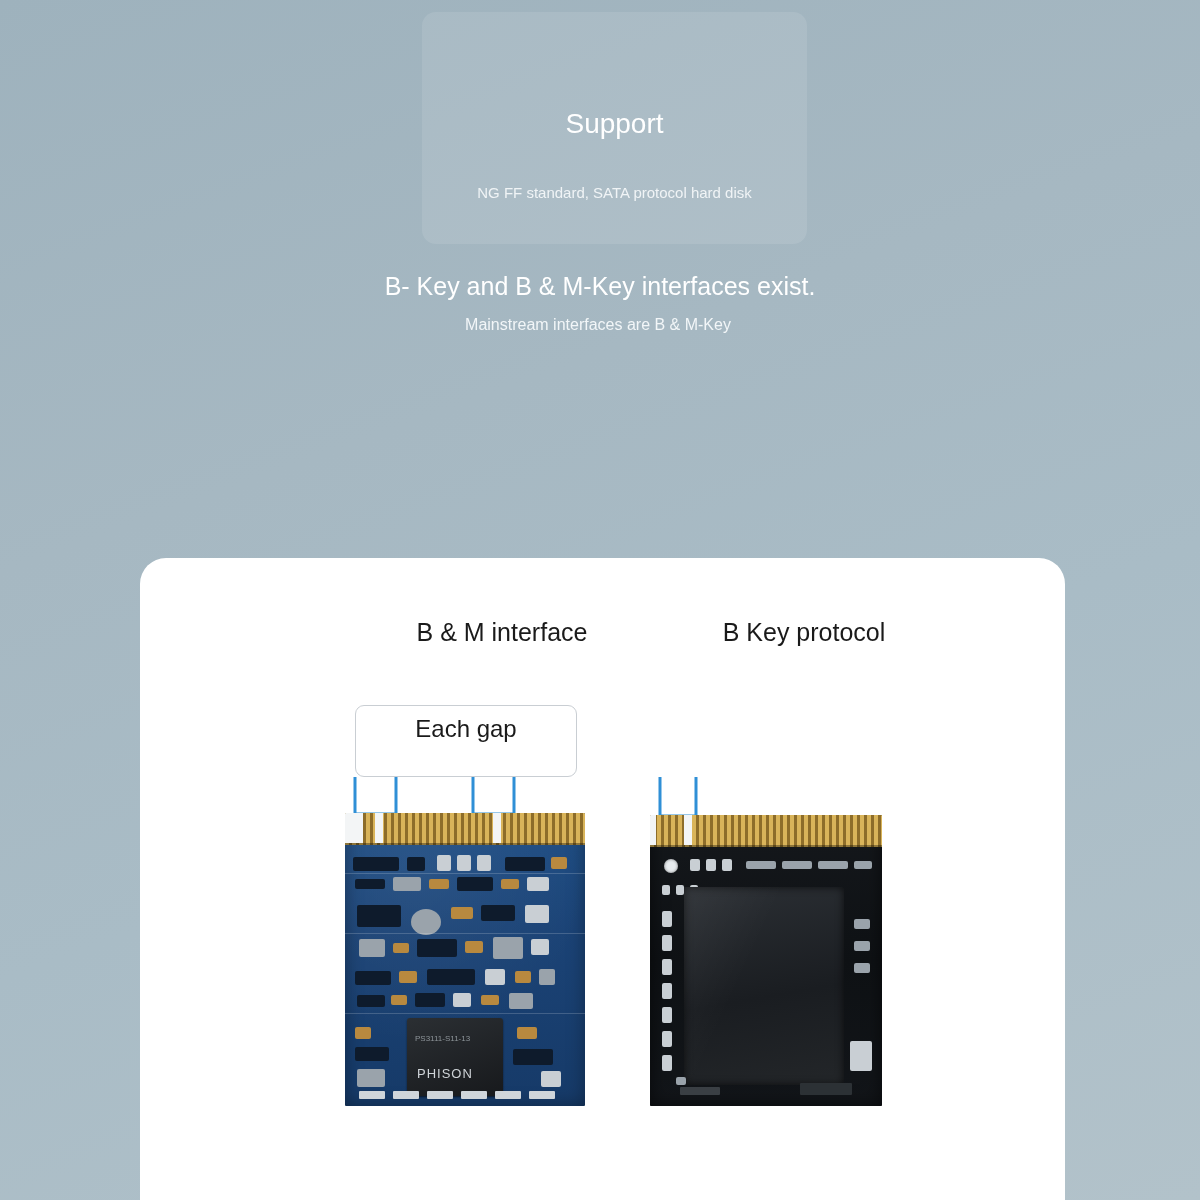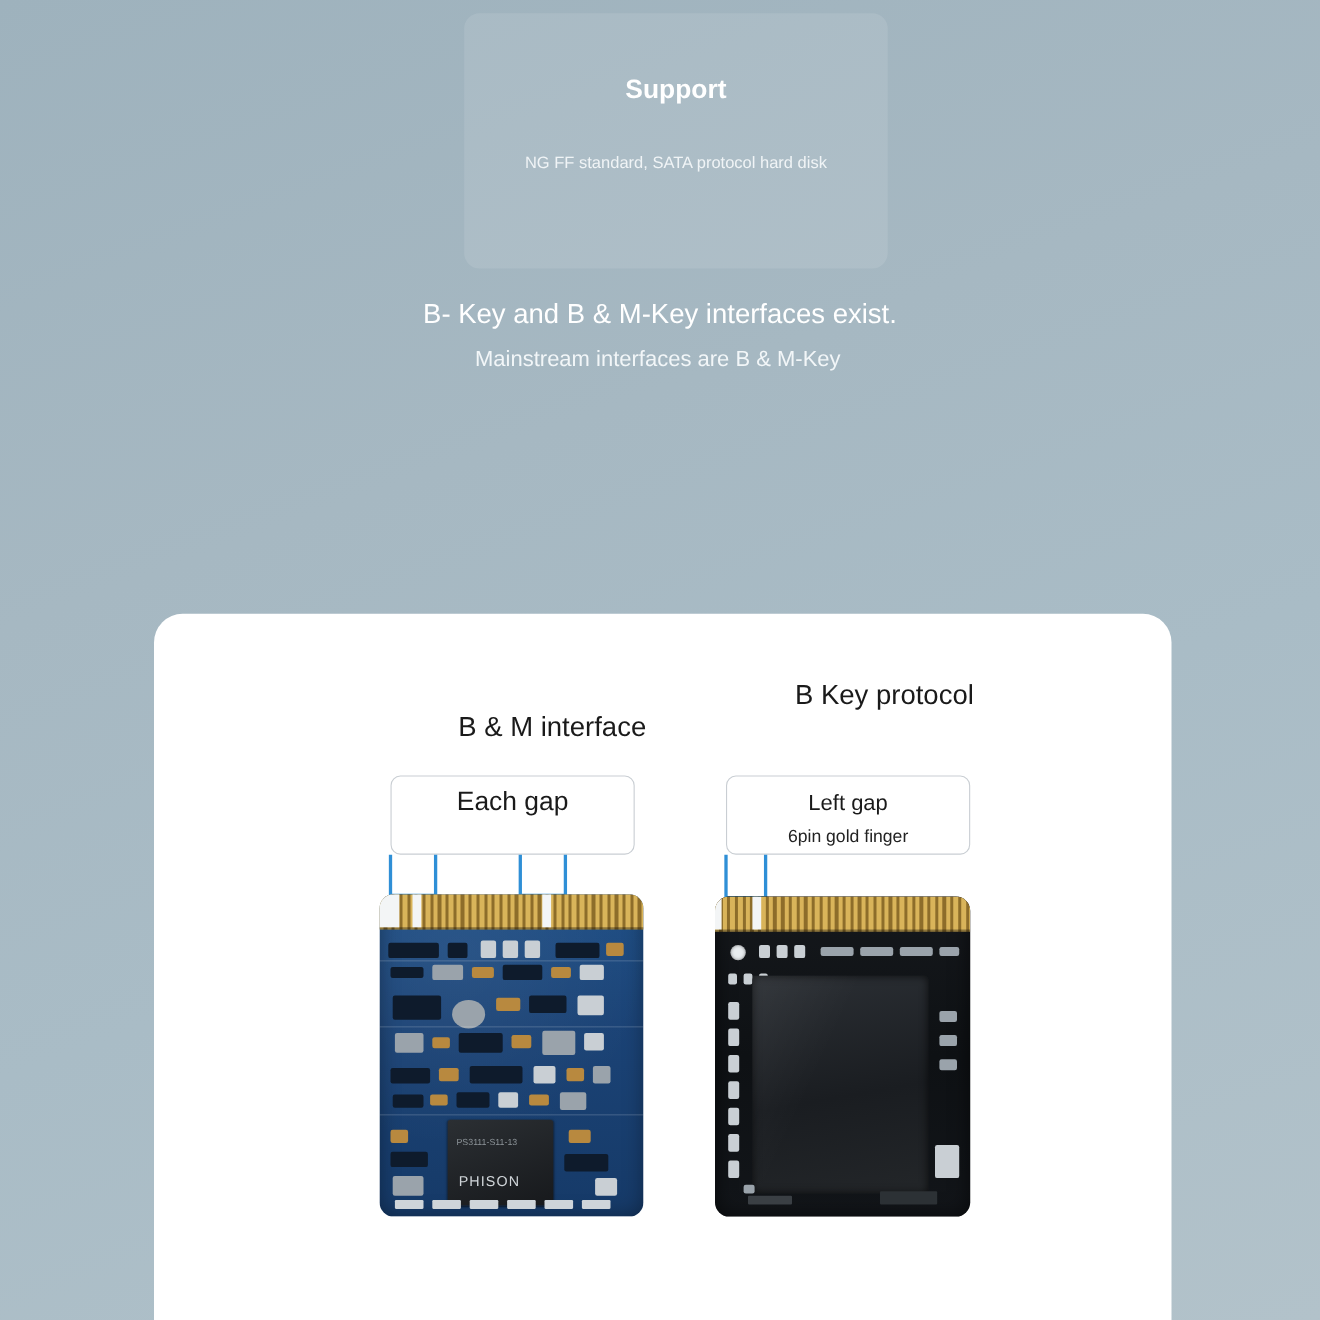--- a/index.html
+++ b/index.html
@@ -34,24 +34,24 @@
     padding-top: 32px;
     text-align: center;
   }
   .header-title {
     font-size: 27px;
     color: #ffffff;
     letter-spacing: 0.4px;
     font-weight: 400;
   }
   .header-support {
-    margin-top: 24px;
-    font-size: 24px;
+    margin-top: 64px;
+    font-size: 28px;
     color: #ffffff;
-    font-weight: 700;
+    font-weight: 400;
   }
   .header-sub {
     margin-top: 44px;
     font-size: 15px;
     color: #f0f4f6;
     font-weight: 400;
   }
 
   
   .headline {
@@ -63,41 +63,41 @@
     font-size: 25px;
     color: #ffffff;
     font-weight: 500;
   }
   .headline-sub {
     position: absolute;
     left: 0;
     top: 316px;
     width: 1196px;
     text-align: center;
-    font-size: 20px;
+    font-size: 16px;
     color: #f2f6f8;
     font-weight: 500;
   }
 
   
   .panel {
     position: absolute;
     left: 140px;
     top: 558px;
     width: 925px;
     height: 642px;
     background: #ffffff;
     border-radius: 26px 26px 0 0;
   }
 
   .col {
     position: absolute;
     top: 60px;
   }
-  .col-left  { left: 200px; width: 300px; margin-top: 29px; }
+  .col-left  { left: 200px; width: 300px; }
   .col-right { left: 500px; width: 300px; }
 
   .col-title {
     font-size: 25px;
     color: #1a1a1a;
     text-align: center;
     font-weight: 400;
     white-space: nowrap;
   }
   .col-left .col-title  { margin-left: 24px; }
@@ -126,21 +126,21 @@
     height: 72px;
     padding-top: 11px;
   }
   .callout-line1 { font-size: 20px; color: #1a1a1a; line-height: 27px; }
   .callout-line2 { font-size: 24px; color: #1a1a1a; line-height: 27px; }
   .callout-right .callout-line2 { font-size: 16px; color: #222; margin-top: 3px; }
 
   
   .board {
     position: absolute;
-    border-radius: 13px;
+    border-radius: 1px;
   }
 
   
   .board-bm {
     left: 205px;
     top: 255px;
     width: 240px;
     height: 293px;
     background:
       radial-gradient(circle at 30% 20%, rgba(255,255,255,0.06), transparent 60%),
@@ -273,24 +273,20 @@
     <div class="col col-left">
       <div class="col-title">B &amp; M interface</div>
     </div>
     <div class="col col-right">
       <div class="col-title">B Key protocol</div>
     </div>
 
     <div class="callout callout-left">
       <div class="callout-line2">Each gap</div>
     </div>
-    <div class="callout callout-right">
-      <div class="callout-line1">Left gap</div>
-      <div class="callout-line2">6pin gold finger</div>
-    </div>
 
     <svg width="925" height="642" style="position:absolute;left:0;top:0;pointer-events:none;">
 
       <path d="M215,219 L215,256 L256,256 L256,219" fill="none" stroke="#2f8fd6" stroke-width="3"></path>
       <path d="M333,219 L333,256 L374,256 L374,219" fill="none" stroke="#2f8fd6" stroke-width="3"></path>
 
       <path d="M520,219 L520,258 L556,258 L556,219" fill="none" stroke="#2f8fd6" stroke-width="3"></path>
     </svg>
 
     <div class="board board-bm">

